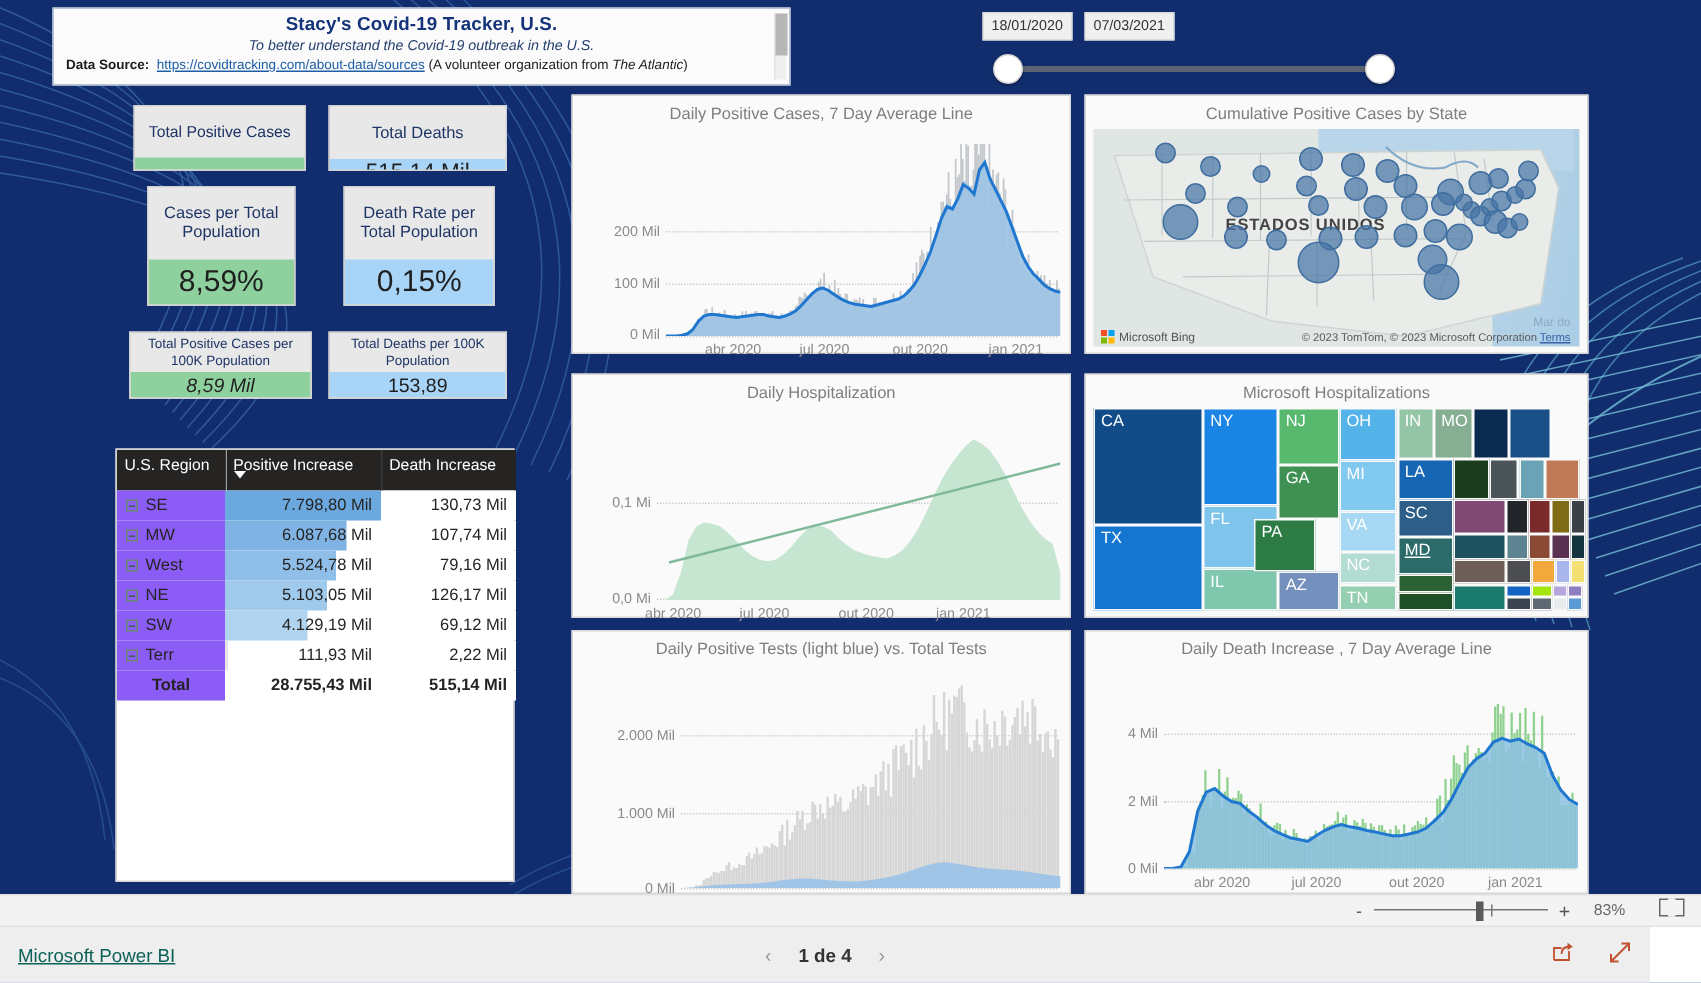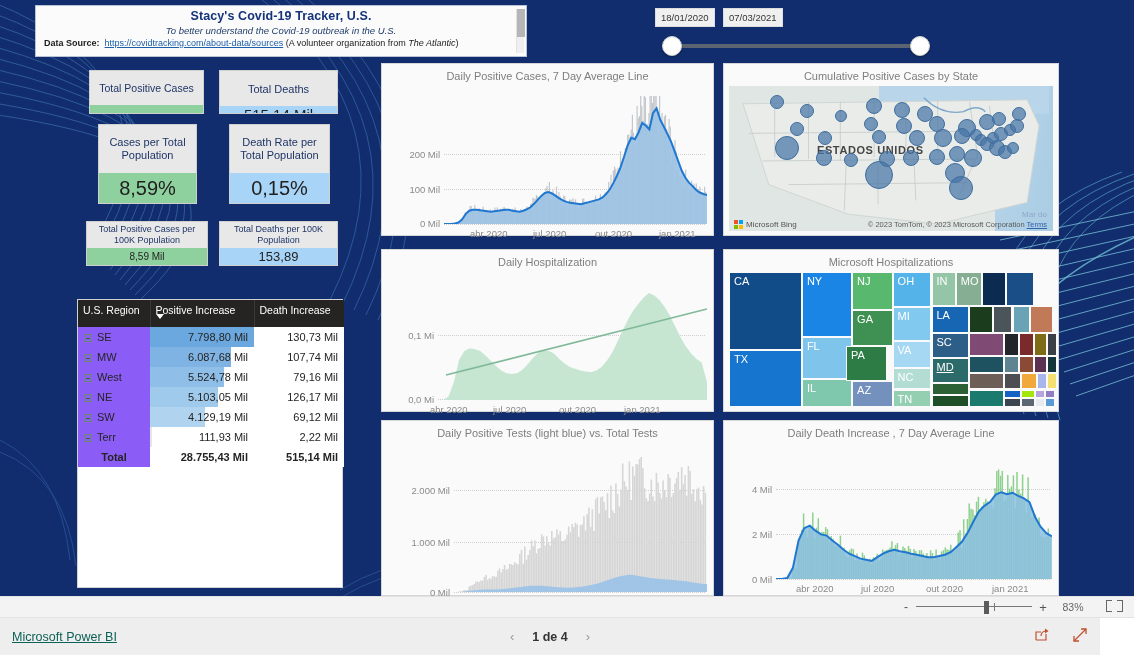--- a/index.html
+++ b/index.html
@@ -94,21 +94,21 @@
   #kpi-cases-pop    { left: 98px;  top: 124px; width: 99px; height: 80px; }
   #kpi-cases-pop .k-label { height: 48px; font-size: 11px; line-height: 13px; }
   #kpi-cases-pop .k-value { font-size: 20px; }
 
   #kpi-death-rate   { left: 229px; top: 124px; width: 101px; height: 80px; }
   #kpi-death-rate .k-label { height: 48px; font-size: 11px; line-height: 13px; }
   #kpi-death-rate .k-value { font-size: 20px; }
 
   #kpi-positive-100k { left: 86px;  top: 221px; width: 122px; height: 45px; }
   #kpi-positive-100k .k-label { height: 26px; font-size: 9px; line-height: 11px; }
-  #kpi-positive-100k .k-value { font-size: 10px; }
+  #kpi-positive-100k .k-value { font-size: 13px; font-style: italic; }
 
   #kpi-deaths-100k  { left: 219px; top: 221px; width: 119px; height: 45px; }
   #kpi-deaths-100k .k-label { height: 26px; font-size: 9px; line-height: 11px; }
   #kpi-deaths-100k .k-value { font-size: 13px; }
 
   
   #region-table {
     position:absolute; left: 77px; top: 299px; width: 266px; height: 289px;
     background:#ffffff; border:1px solid #d2d2d2;
   }
@@ -756,21 +756,21 @@
   <div class="panel" id="panel-treemap">
     <div class="panel-title">Microsoft Hospitalizations</div>
     <div id="treemap-area">
         <div class="tm" style="left: 0px; top: 0px; width: 72.9px; height: 78.3px; background: rgb(17, 76, 137);"><span>CA</span></div>
         <div class="tm" style="left: 0px; top: 78.3px; width: 72.9px; height: 56.7px; background: rgb(22, 118, 207);"><span>TX</span></div>
         <div class="tm" style="left: 72.9px; top: 0px; width: 50.2px; height: 64.8px; background: rgb(27, 133, 230);"><span>NY</span></div>
         <div class="tm" style="left: 72.9px; top: 64.8px; width: 50.2px; height: 41.9px; background: rgb(127, 196, 234);"><span>FL</span></div>
         <div class="tm" style="left: 72.9px; top: 106.7px; width: 50.2px; height: 28.3px; background: rgb(127, 199, 173);"><span>IL</span></div>
         <div class="tm" style="left: 123.1px; top: 0px; width: 40.5px; height: 37.8px; background: rgb(87, 184, 110);"><span>NJ</span></div>
         <div class="tm" style="left: 123.1px; top: 37.8px; width: 40.5px; height: 36.5px; background: rgb(63, 145, 83);"><span>GA</span></div>
-        <div class="tm" style="left: 117px; top: 74.3px; width: 40.5px; height: 35.1px; background: rgb(46, 124, 69);"><span>PA</span></div>
+        <div class="tm" style="left: 107px; top: 74.3px; width: 40.5px; height: 35.1px; background: rgb(46, 124, 69);"><span>PA</span></div>
         <div class="tm" style="left: 123.1px; top: 109.4px; width: 40.5px; height: 25.6px; background: rgb(116, 145, 189);"><span>AZ</span></div>
         <div class="tm" style="left: 163.6px; top: 0px; width: 38.9px; height: 35.1px; background: rgb(84, 179, 232);"><span>OH</span></div>
         <div class="tm" style="left: 163.6px; top: 35.1px; width: 38.9px; height: 33.8px; background: rgb(130, 201, 239);"><span>MI</span></div>
         <div class="tm" style="left: 163.6px; top: 68.8px; width: 38.9px; height: 27px; background: rgb(167, 216, 243);"><span>VA</span></div>
         <div class="tm" style="left: 163.6px; top: 95.8px; width: 38.9px; height: 21.6px; background: rgb(179, 221, 210);"><span>NC</span></div>
         <div class="tm" style="left: 163.6px; top: 117.5px; width: 38.9px; height: 17.6px; background: rgb(149, 207, 177);"><span>TN</span></div>
         <div class="tm" style="left: 202.5px; top: 0px; width: 24.3px; height: 33.8px; background: rgb(148, 197, 167);"><span>IN</span></div>
         <div class="tm" style="left: 226.8px; top: 0px; width: 25.9px; height: 33.8px; background: rgb(134, 174, 146);"><span>MO</span></div>
         <div class="tm" style="left: 252.7px; top: 0px; width: 24.3px; height: 33.8px; background: rgb(11, 44, 80);"></div>
         <div class="tm" style="left: 277px; top: 0px; width: 27.5px; height: 33.8px; background: rgb(26, 78, 134);"></div>

